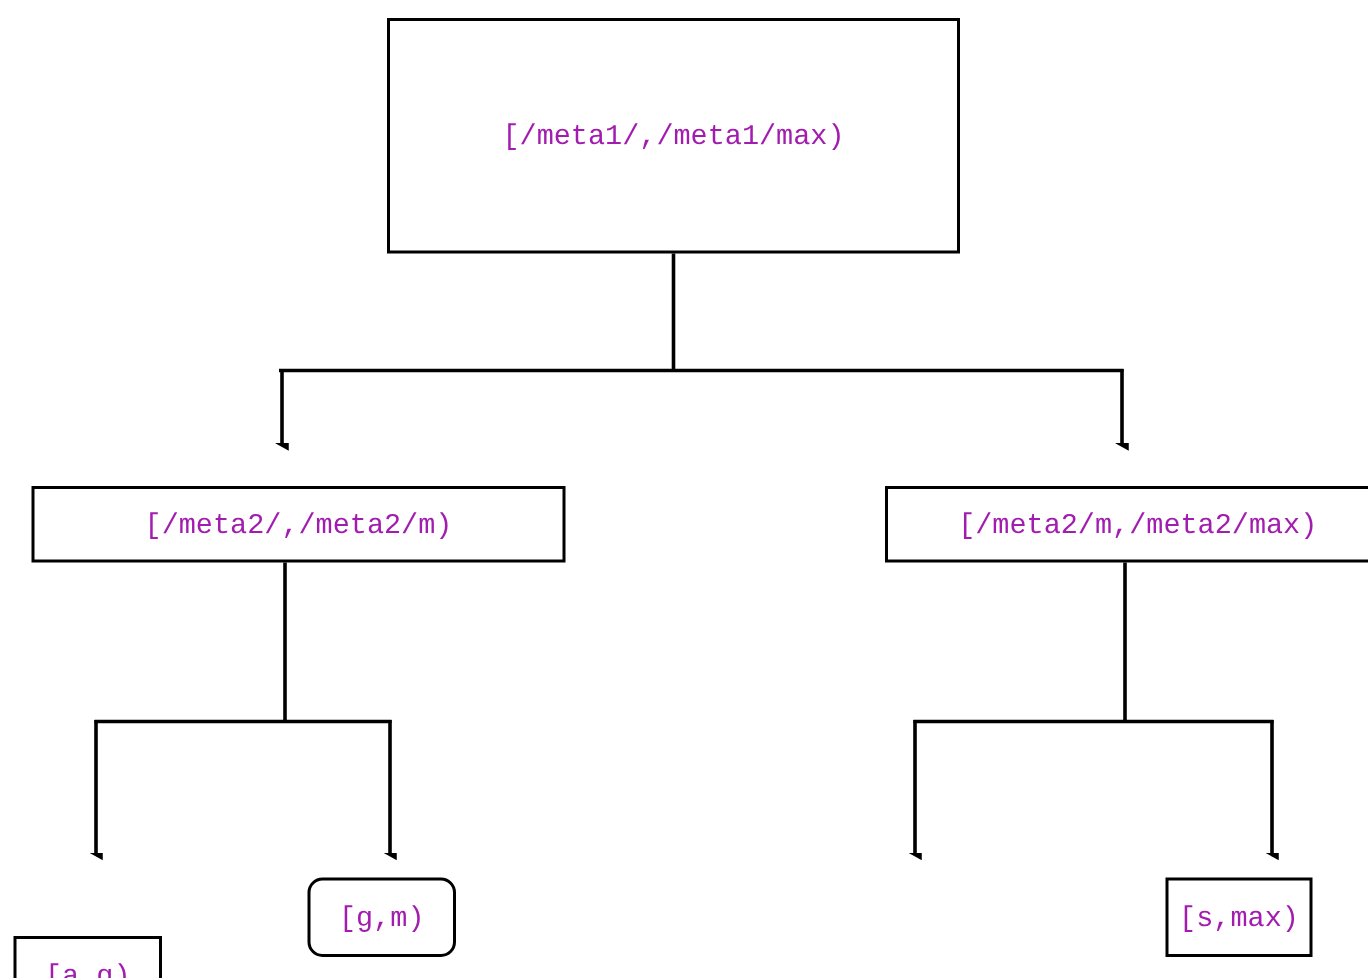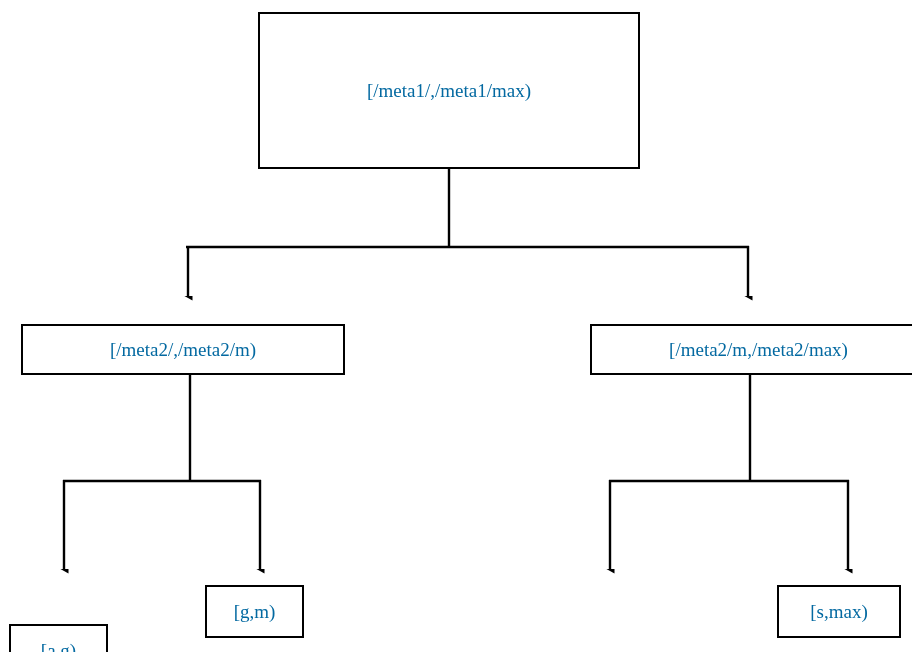--- a/index.html
+++ b/index.html
@@ -30,22 +30,22 @@
     position: absolute;
     box-sizing: border-box;
     border: 2px solid #000000;
     background: #ffffff;
     display: flex;
     align-items: center;
     justify-content: center;
     text-align: center;
   }
   .node-label {
-    font-family: Liberation Serif, serif;
-    color: #0369a1;
+    font-family: Liberation Mono, monospace;
+    color: #a21caf;
     white-space: pre;
     letter-spacing: 0px;
   }
   .node-root .node-label   { font-size: 19px; }
   .node-level2 .node-label { font-size: 19px; }
   .node-leaf .node-label   { font-size: 19px; }
 </style>
 </head>
 <body>
 
@@ -77,34 +77,34 @@
       <line x1="609" y1="481" x2="849" y2="481" stroke="#000000" stroke-width="2.4"></line>
       <line x1="610" y1="480" x2="610" y2="569" stroke="#000000" stroke-width="2.4" marker-end="url(#arrowhead)"></line>
       <line x1="848" y1="480" x2="848" y2="569" stroke="#000000" stroke-width="2.4" marker-end="url(#arrowhead)"></line>
     </g>
   </svg>
 
   <div class="node-box node-root" style="left:258px; top:12px; width:382px; height:157px;">
     <span class="node-label">[/meta1/,/meta1/max)</span>
   </div>
 
-  <div class="node-box node-level2" style="left:21px; top:324px; width:324px; height:51px;">
+  <div class="node-box node-level2" style="left:21px; top:324px; width:356px; height:51px;">
     <span class="node-label">[/meta2/,/meta2/m)</span>
   </div>
 
   <div class="node-box node-level2" style="left:578px; top:324px; width:337px; height:51px;margin-left:12px;">
     <span class="node-label">[/meta2/m,/meta2/max)</span>
   </div>
 
   <div class="node-box node-leaf" style="left:9px; top:585px; width:99px; height:53px;margin-top:39px;">
     <span class="node-label">[a,g)</span>
   </div>
 
-  <div class="node-box node-leaf" style="left:205px; top:585px; width:99px; height:53px;">
+  <div class="node-box node-leaf" style="left:205px; top:585px; width:99px; height:53px;border-radius:10px;">
     <span class="node-label">[g,m)</span>
   </div>
 
 
-  <div class="node-box node-leaf" style="left:777px; top:585px; width:124px; height:53px;">
+  <div class="node-box node-leaf" style="left:777px; top:585px; width:98px; height:53px;">
     <span class="node-label">[s,max)</span>
   </div>
 
 </div>
 
 </body></html>

